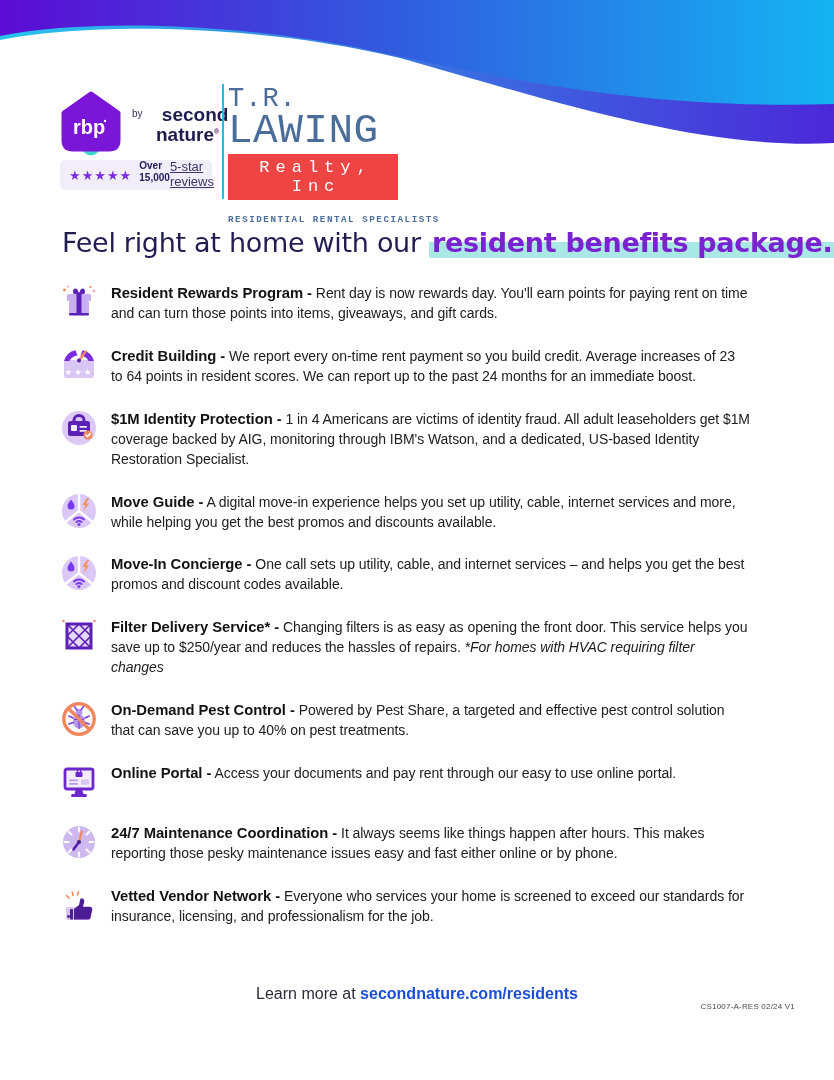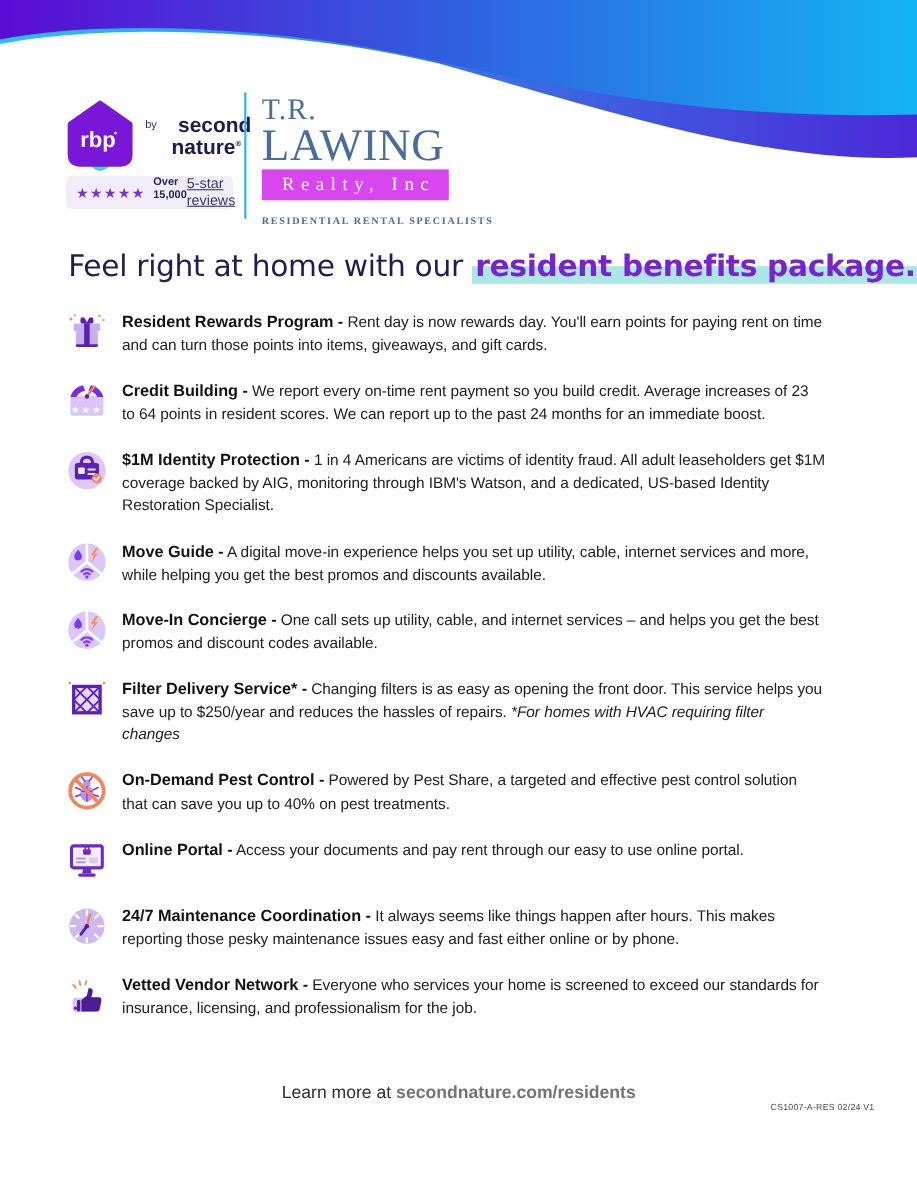--- a/index.html
+++ b/index.html
@@ -15,44 +15,44 @@
   .sn-by{font-size:10px;font-weight:normal;color:#35315e;vertical-align:4px;margin-right:14px;}
   .sn-line2{font-size:19px;font-weight:bold;padding-left:24px;margin-top:1px;}
   .reg{font-size:7px;vertical-align:7px;}
   .reviews-badge{position:absolute;left:60px;top:160px;width:134px;height:30px;background:#f1eefa;
         border-radius:5px;display:flex;align-items:center;gap:7px;padding:0 9px;}
   .stars{color:#7b2ce0;font-size:13px;letter-spacing:1px;line-height:1;}
   .rev-text{display:flex;flex-direction:row;line-height:1.15;}
   .rev-l1{font-size:10px;font-weight:bold;color:#23205a;}
   .rev-l2{font-size:13px;color:#3a3668;text-decoration:underline;}
   .logo-divider{position:absolute;left:222px;top:84px;width:2px;height:115px;background:#2bb7e9;}
-  .lawing{position:absolute;left:238px;top:86px;font-family:Liberation Serif, serif;color:#4a6d99;}
+  .lawing{position:absolute;left:228px;top:86px;font-family:Liberation Mono, monospace;color:#4a6d99;}
   .lawing-tr{font-size:27px;letter-spacing:1px;line-height:1;}
   .lawing-name{font-size:41px;line-height:.88;letter-spacing:.5px;}
-  .realty-bar{margin-top:5px;background:#d946ef;color:#fff;font-size:17px;letter-spacing:6px;
+  .realty-bar{margin-top:5px;background:#ef4444;color:#fff;font-size:17px;letter-spacing:6px;
         padding:4px 2px 4px 8px;text-align:center;width:160px;}
   .lawing-tag{margin-top:14px;font-size:9.2px;letter-spacing:1.55px;white-space:nowrap;font-weight:bold;}
   
   .headline{position:absolute;left:62px;top:227px;font-size:27px;white-space:nowrap;
         font-family:"DejaVu Sans","Liberation Sans",sans-serif;letter-spacing:-.3px;}
   .hl-prefix{color:#211d53;}
   .hl-accent{color:#7a22cf;font-weight:bold;padding:0 5px 0 3px;
         background:linear-gradient(#a9e8e4,#a9e8e4) no-repeat;background-size:100% 16px;
         background-position:0 100%;}
   
   .benefits{position:absolute;left:60px;top:283px;width:690px;display:flex;flex-direction:column;gap:22px;}
   .benefit{display:flex;gap:13px;}
   .benefit .ic{flex:0 0 38px;width:38px;height:38px;}
   .benefit .ic svg{width:38px;height:38px;display:block;}
   .txt{margin:0;font-size:14px;line-height:1.42;color:#202020;letter-spacing:-.05px;}
   .txt b{font-size:14.8px;color:#131313;text-align:center;}
   .note{font-style:italic;}
   
   .learn{position:absolute;left:0;right:0;top:985px;text-align:center;font-size:16px;color:#2f2b3a;}
-  .learn-link{color:#737373;font-weight:bold;text-decoration:none;}
+  .learn-link{color:#1d4ed8;font-weight:bold;text-decoration:none;}
   .doc-code{position:absolute;right:39px;top:1002px;font-size:8px;color:#4a4a4a;letter-spacing:.2px;}
 </style>
 </head>
 <body>
 
 <div class="page">
 
   <svg class="wave" viewBox="0 0 834 160" preserveAspectRatio="none" aria-hidden="true">
     <defs>
       <linearGradient id="gBack" x1="0" y1="0" x2="1" y2="0">

